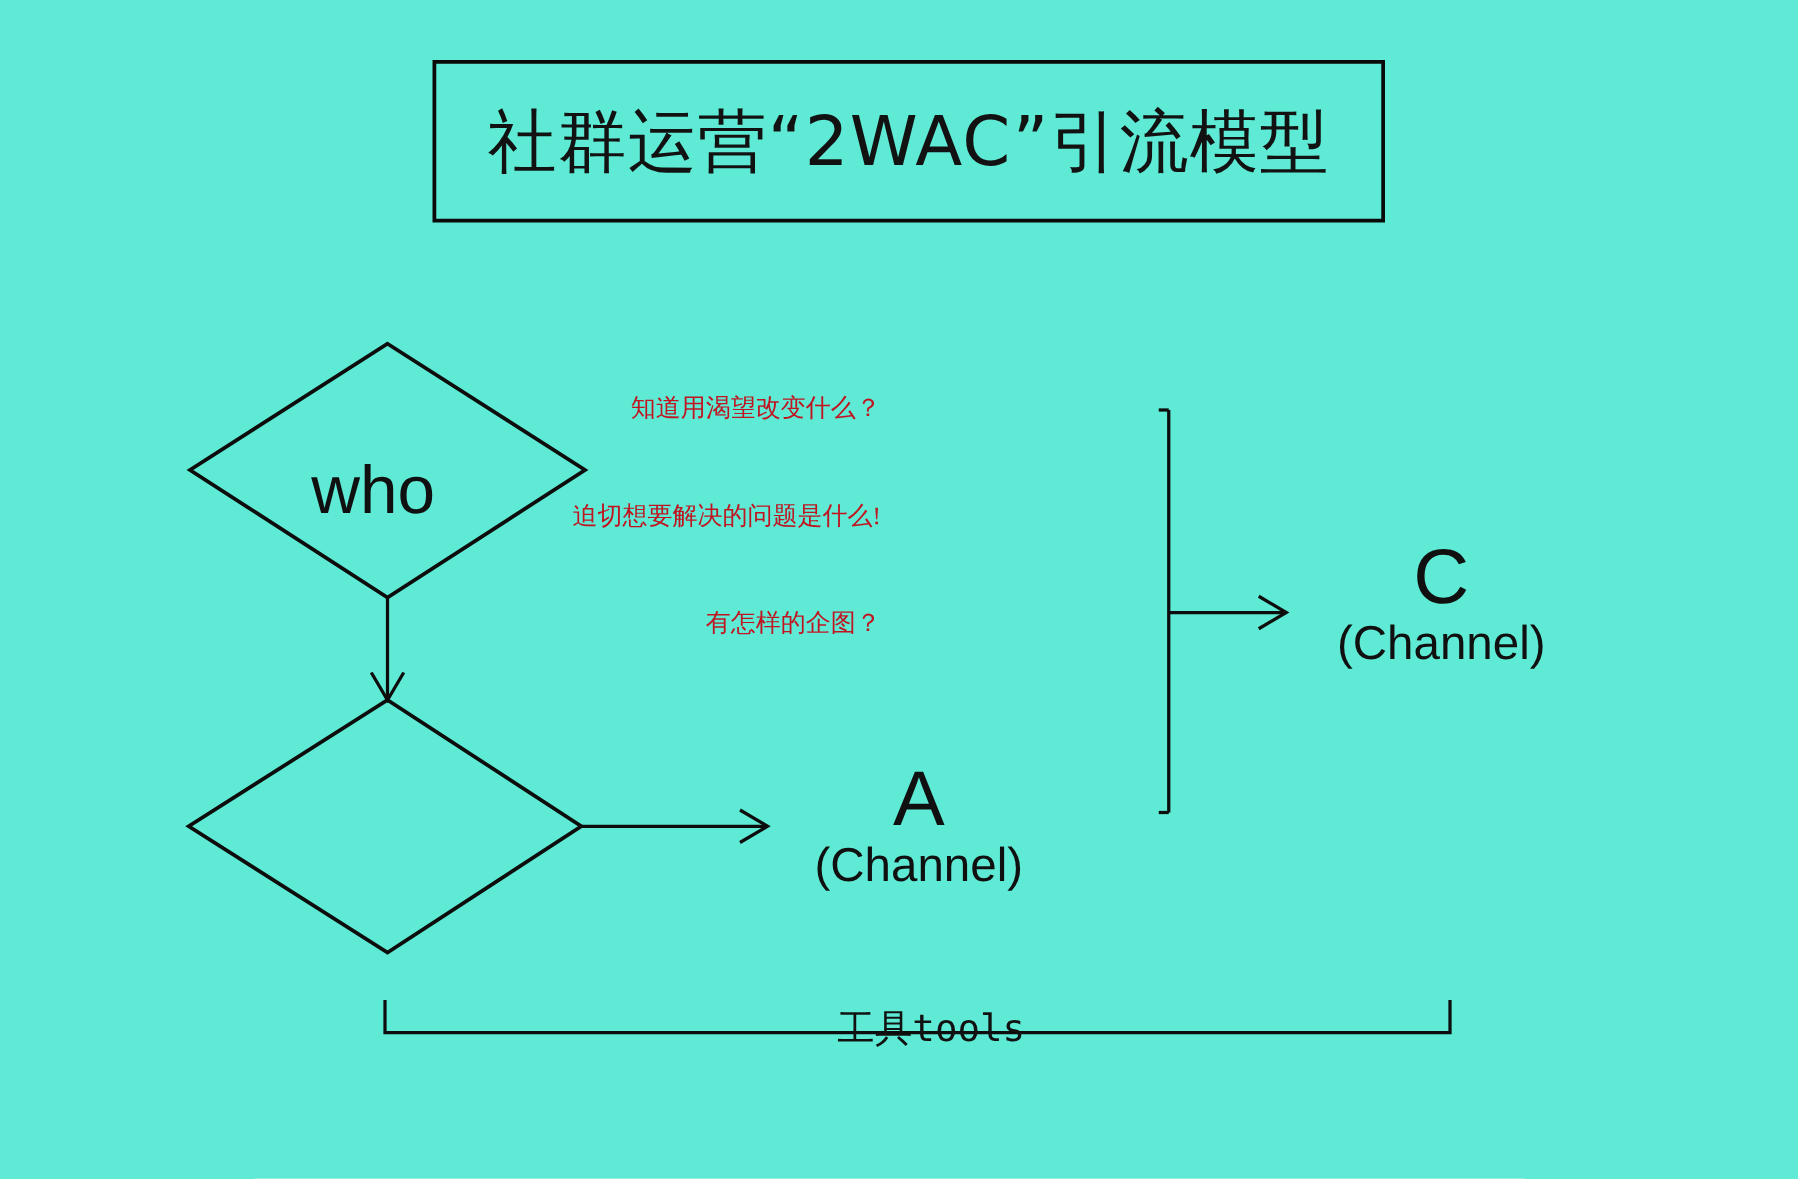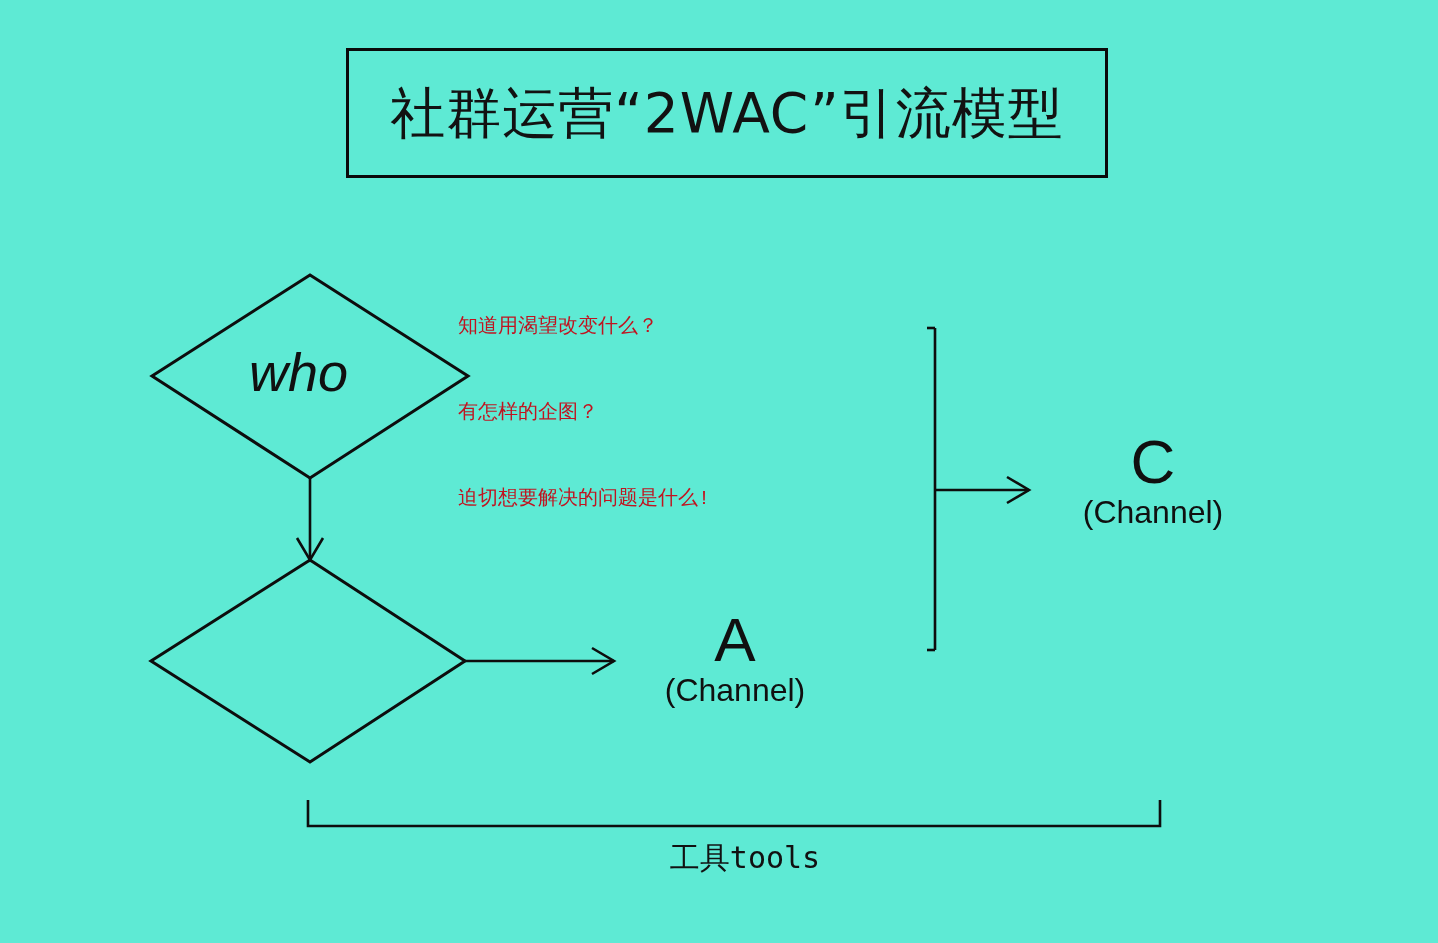--- a/index.html
+++ b/index.html
@@ -42,31 +42,32 @@
 
   
   .node-label {
     position: absolute;
     font-family: "Liberation Sans", sans-serif;
     font-size: 54px;
     color: #101010;
     white-space: nowrap;
     line-height: 1;
   }
-  #who-label { left: 249px; top: 345px; font-style: italic; }
+  #who-label { left: 249px; top: 365px; }
   #what-label { left: 248px; top: 630px; }
 
   
   .annotation {
     position: absolute;
     color: #c01420;
-    font-family: Liberation Mono, monospace;
+    font-family: Liberation Serif, serif;
     font-size: 20px;
     line-height: 1.43;
     white-space: pre;
+    text-align: right;
   }
   #annotation-who { left: 458px; top: 256px; }
   #annotation-what { left: 430px; top: 516px; font-size: 19px; }
   .annotation .ellipsis {
     letter-spacing: 1px;
     font-weight: bold;
   }
 
   
   .letter-group {
@@ -76,32 +77,32 @@
     font-family: "Liberation Sans", sans-serif;
     line-height: 1;
   }
   .letter-main {
     display: block;
     font-size: 62px;
     line-height: 1.02;
   }
   .letter-sub {
     display: block;
-    font-size: 32px;
+    font-size: 38px;
     line-height: 1.1;
     margin-top: 2px;
   }
   #letter-a { left: 645px; top: 608px; width: 180px; }
   #letter-c { left: 1053px; top: 430px; width: 200px; }
 
   
   #tools-label {
     position: absolute;
     left: 600px;
-    top: 838px;
+    top: 803px;
     width: 290px;
     text-align: center;
     font-family: "DejaVu Sans Mono", "Liberation Mono", monospace;
     font-size: 30px;
     color: #111111;
     white-space: nowrap;
   }
 
   
   #vector {
@@ -163,22 +164,22 @@
 
     <g>
       <polyline class="stroke-thin" points="308,800 308,826 1160,826 1160,800"></polyline>
     </g>
   </svg>
 
   <div class="node-label" id="who-label">who</div>
 
   <div class="annotation" id="annotation-who">
     <div>知道用渴望改变什么？</div>
+    <div>迫切想要解决的问题是什么!</div>
     <div>有怎样的企图？</div>
-    <div>迫切想要解决的问题是什么!</div>
   </div>
 
 
   <div class="letter-group" id="letter-a">
     <span class="letter-main">A</span>
     <span class="letter-sub">(Channel)</span>
   </div>
 
   <div class="letter-group" id="letter-c">
     <span class="letter-main">C</span>

